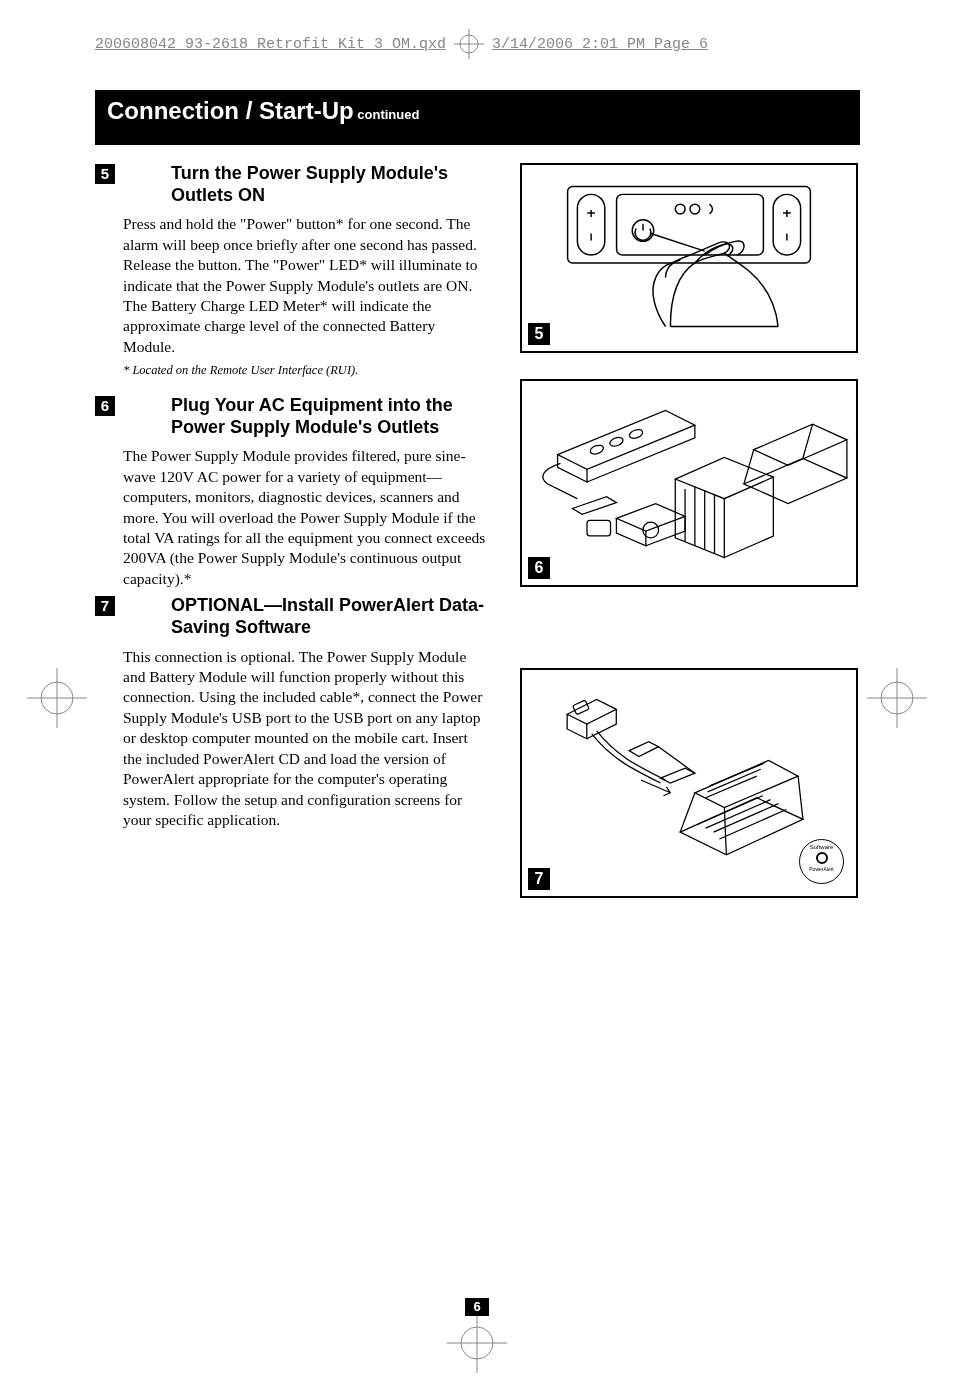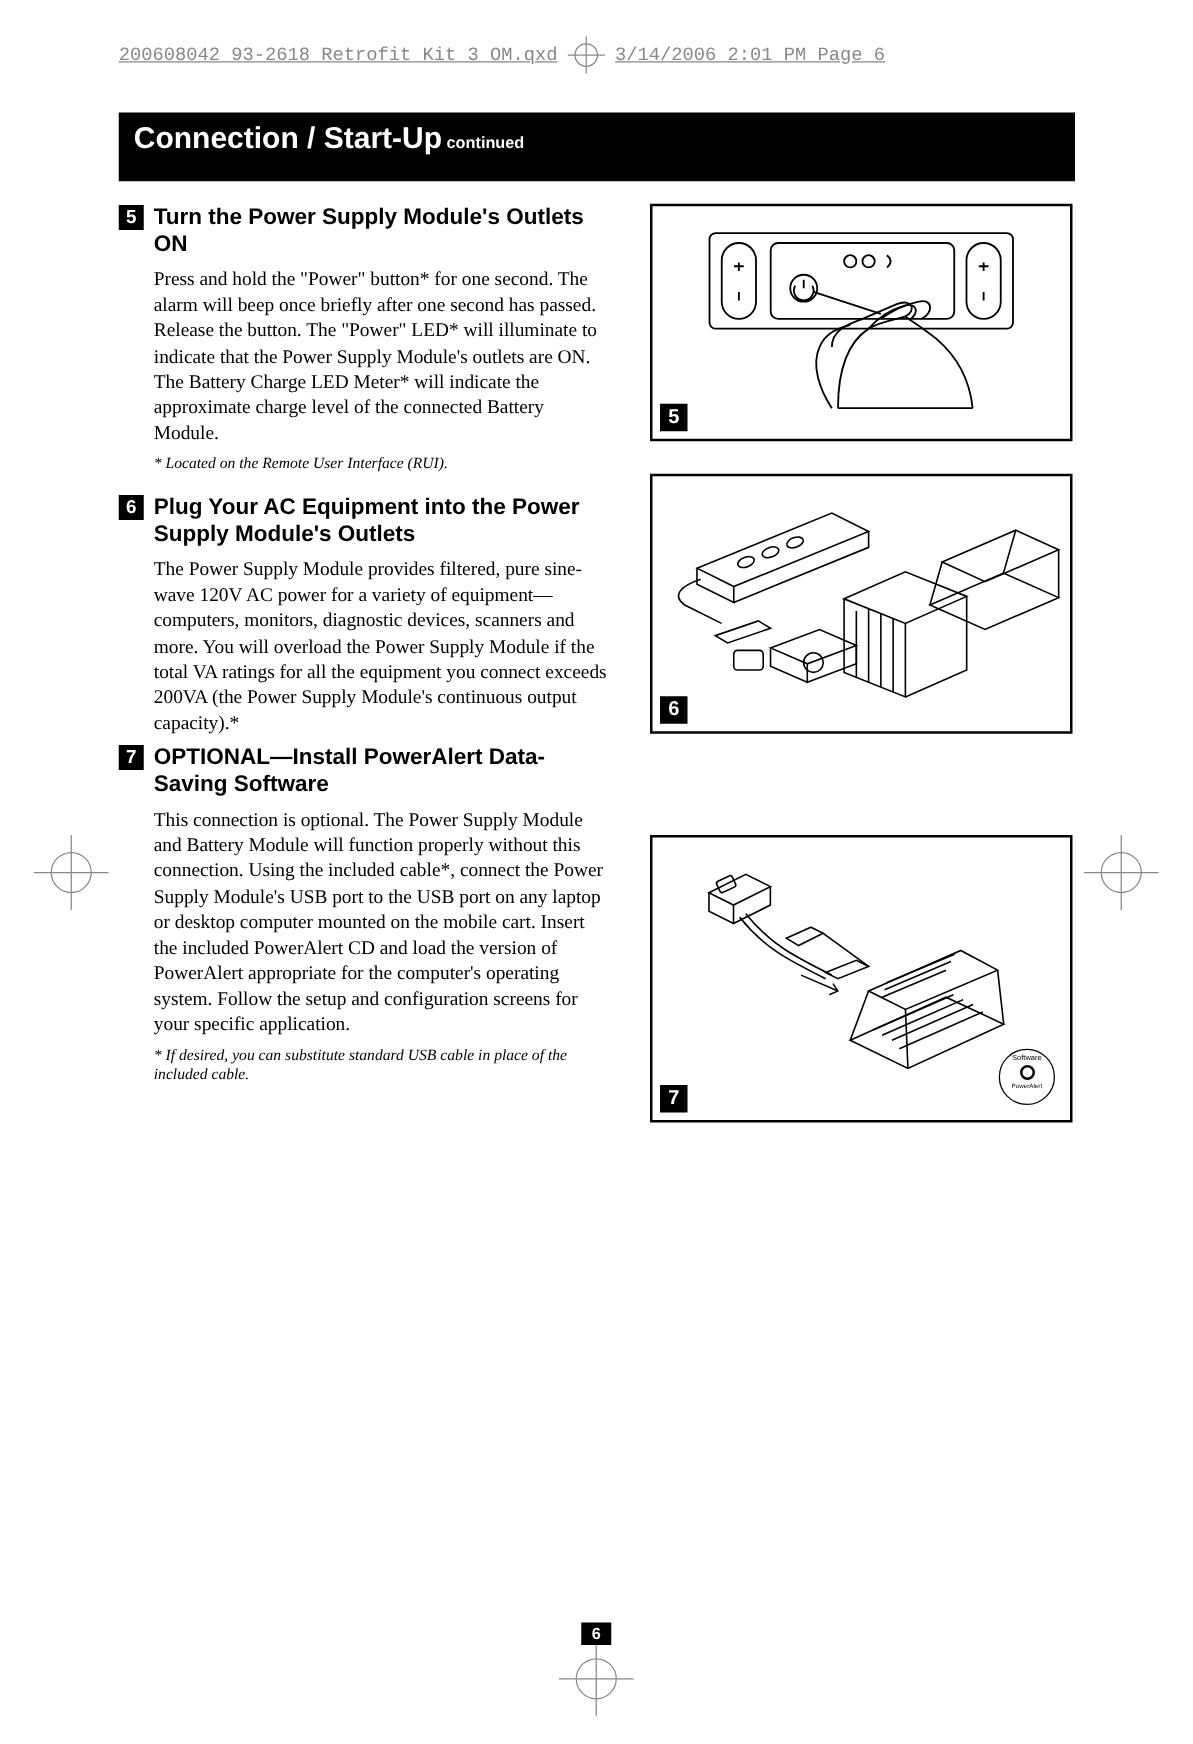--- a/index.html
+++ b/index.html
@@ -67,21 +67,21 @@
     color: #fff;
     width: 20px;
     height: 20px;
     font-size: 15px;
     text-align: center;
     line-height: 20px;
     margin-right: 8px;
     flex-shrink: 0;
     margin-top: 1px;
   }
-  .step-title { display: inline-block; }
+  .step-title { display: inline-block; margin-left: 48px; }
   .body-text {
     margin-left: 28px;
     font-size: 15.5px;
     line-height: 1.32;
     margin-bottom: 6px;
   }
   .footnote {
     margin-left: 28px;
     font-style: italic;
     font-size: 12.5px;
@@ -226,21 +226,20 @@
         <span class="step-num">6</span>
         <span class="step-title">Plug Your AC Equipment into the Power Supply Module's Outlets</span>
       </div>
       <p class="body-text">The Power Supply Module provides filtered, pure sine-wave 120V AC power for a variety of equipment—computers, monitors, diagnostic devices, scanners and more. You will overload the Power Supply Module if the total VA ratings for all the equipment you connect exceeds 200VA (the Power Supply Module's continuous output capacity).*</p>
 
       <div class="step-head">
         <span class="step-num">7</span>
         <span class="step-title">OPTIONAL—Install PowerAlert Data-Saving Software</span>
       </div>
       <p class="body-text">This connection is optional. The Power Supply Module and Battery Module will function properly without this connection. Using the included cable*, connect the Power Supply Module's USB port to the USB port on any laptop or desktop computer mounted on the mobile cart. Insert the included PowerAlert CD and load the version of PowerAlert appropriate for the computer's operating system. Follow the setup and configuration screens for your specific application.</p>
-      <p class="footnote">* If desired, you can substitute standard USB cable in place of the included cable.</p>
 
     </div>
 
     <div class="col-right">
 
       <div class="figure-box fig1">
         <svg class="fig-svg" viewBox="0 0 338 190">
           <g fill="none" stroke="#000" stroke-width="1.5">
             <rect x="45" y="22" width="248" height="78" rx="5"></rect>
             <rect x="55" y="30" width="28" height="62" rx="14"></rect>

